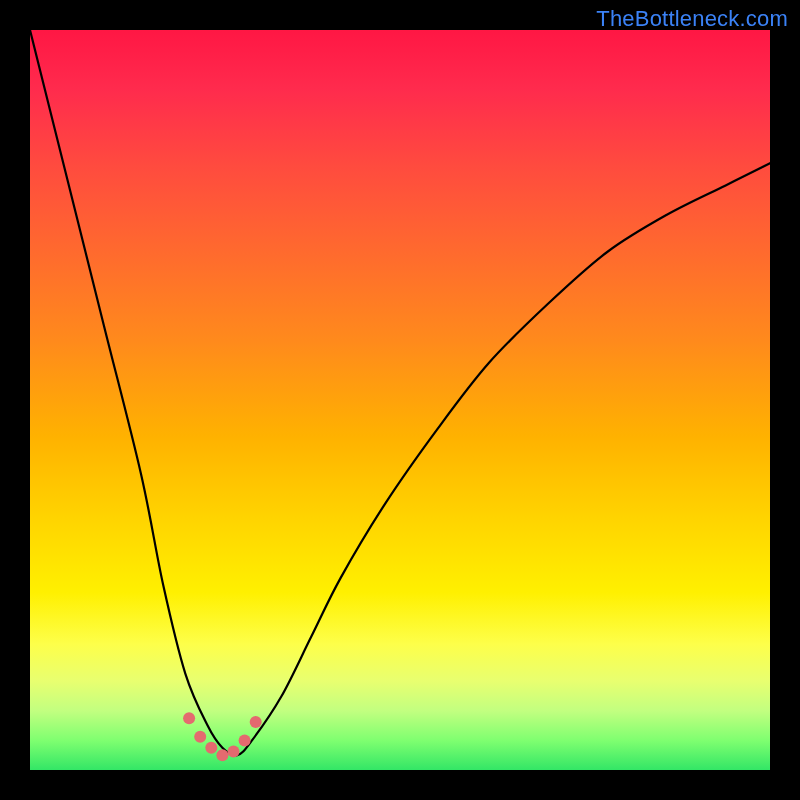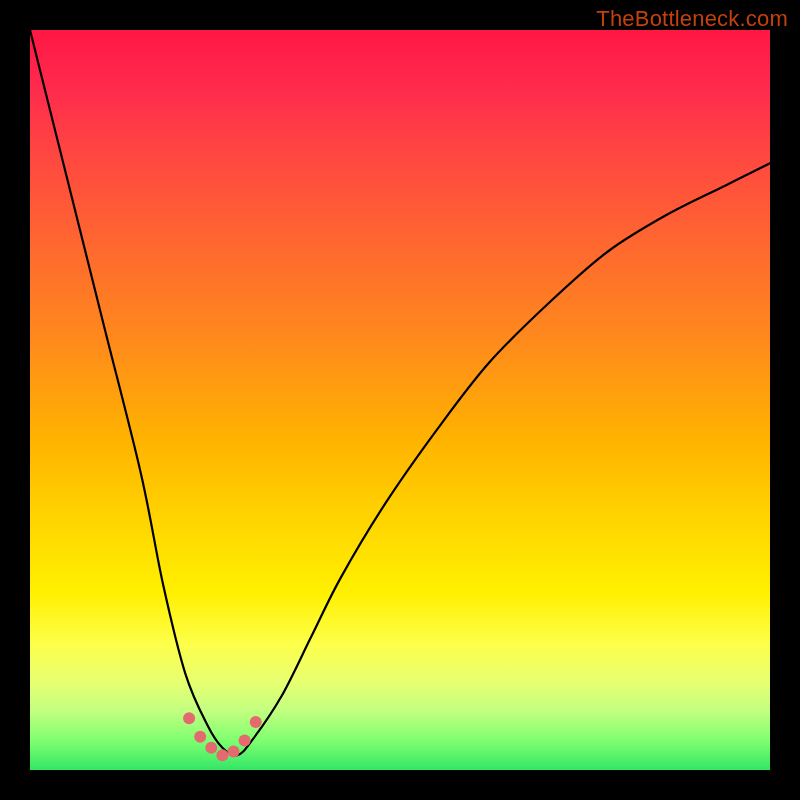--- a/index.html
+++ b/index.html
@@ -38,21 +38,21 @@
       #e8ff70 88%,
       #c2ff80 92%,
       #7fff70 96%,
       #33e666 100%
     );
   }
   .watermark {
     position: absolute;
     top: 6px;
     right: 12px;
-    color: #c2410c;
+    color: #3b82f6;
     font-size: 22px;
     font-weight: 500;
     letter-spacing: 0.2px;
     user-select: none;
   }
   svg.curve {
     position: absolute;
     top: 0;
     left: 0;
     width: 740px;

